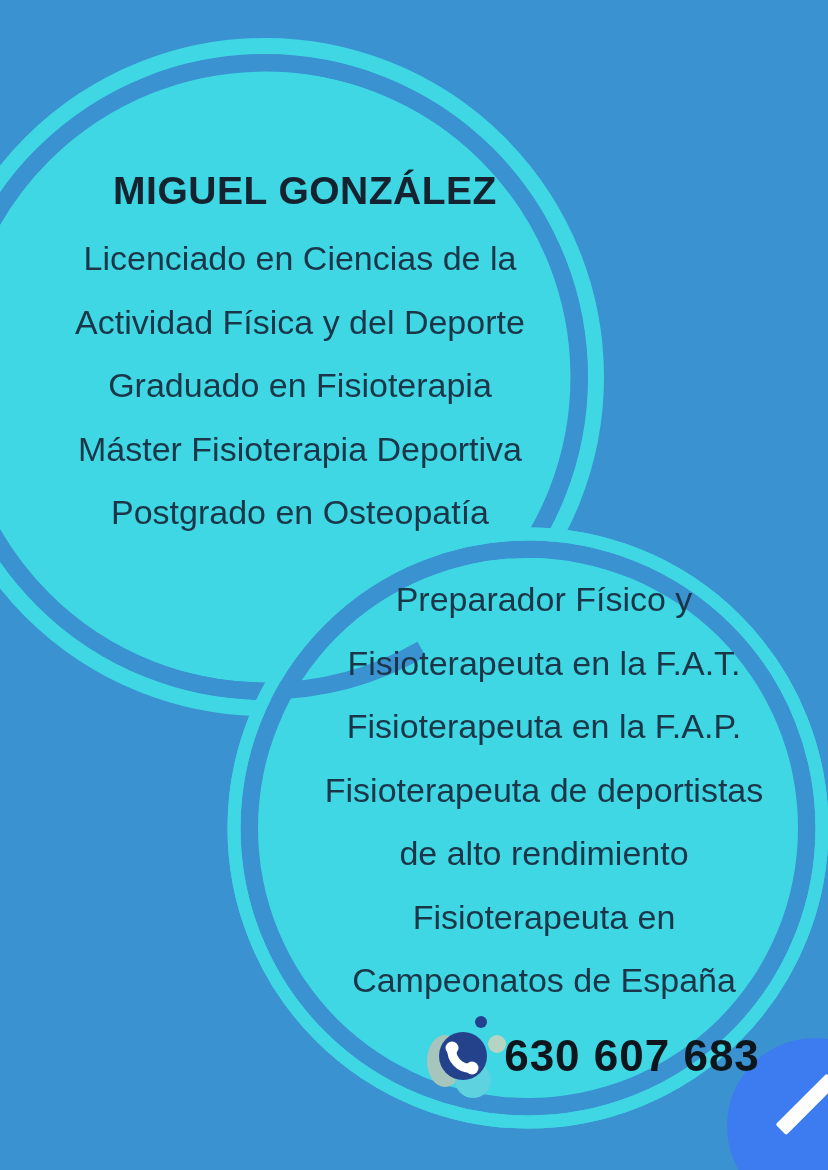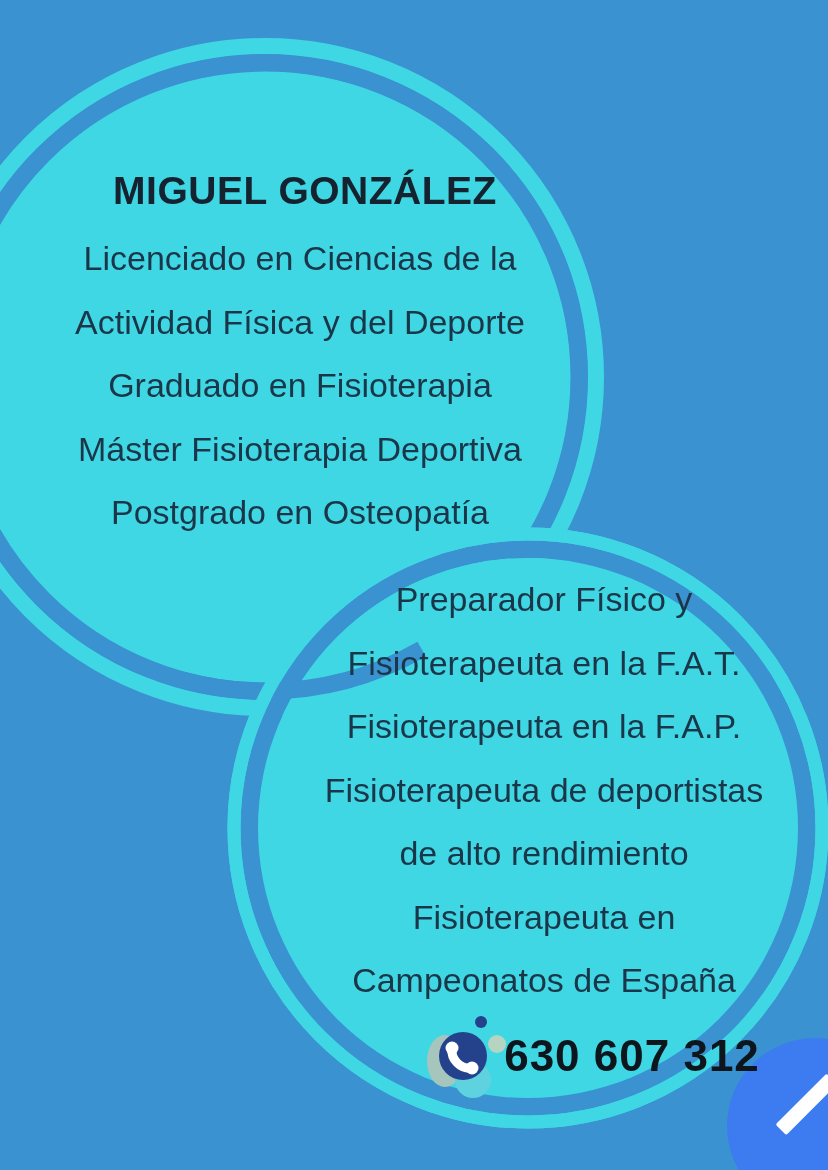--- a/index.html
+++ b/index.html
@@ -93,15 +93,15 @@
   <div class="txt roles">
     <span class="line">Preparador Físico y</span>
     <span class="line">Fisioterapeuta en la F.A.T.</span>
     <span class="line">Fisioterapeuta en la F.A.P.</span>
     <span class="line">Fisioterapeuta de deportistas</span>
     <span class="line">de alto rendimiento</span>
     <span class="line">Fisioterapeuta en</span>
     <span class="line">Campeonatos de España</span>
   </div>
 
-  <div id="phone-number" class="txt">630 607 312</div>
+  <div id="phone-number" class="txt">630 607 683</div>
 
 </div>
 
 </body></html>

